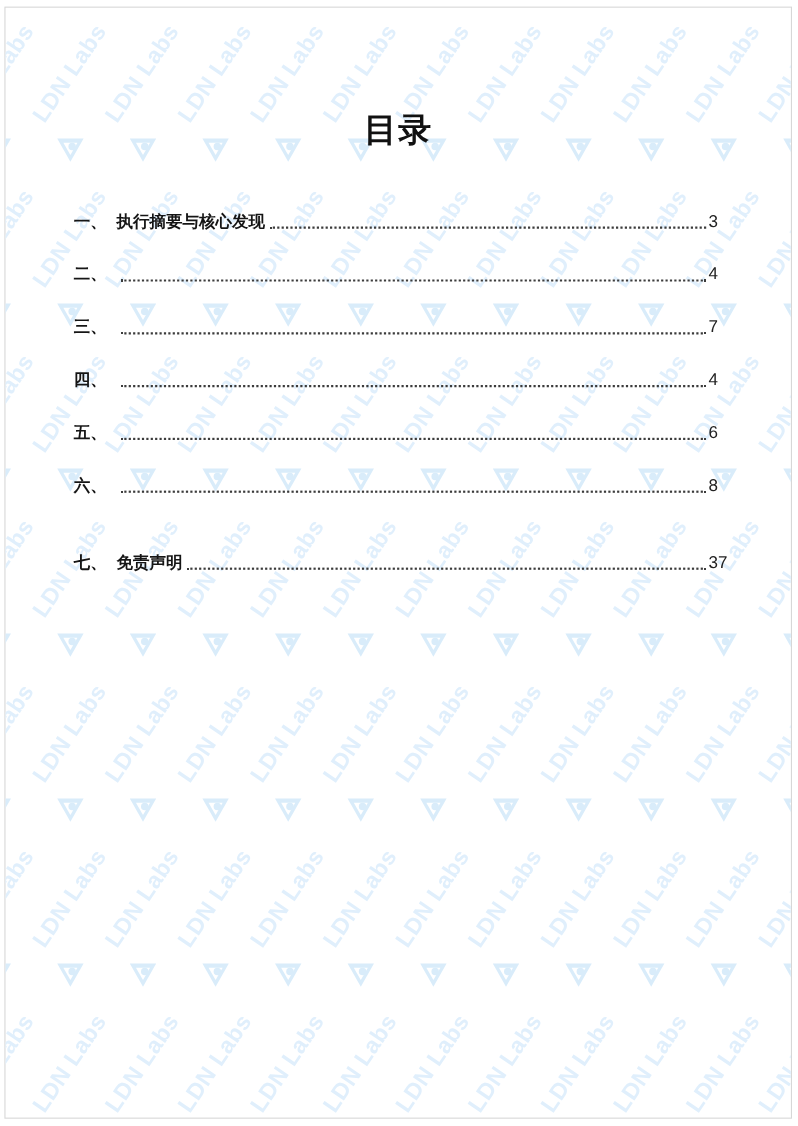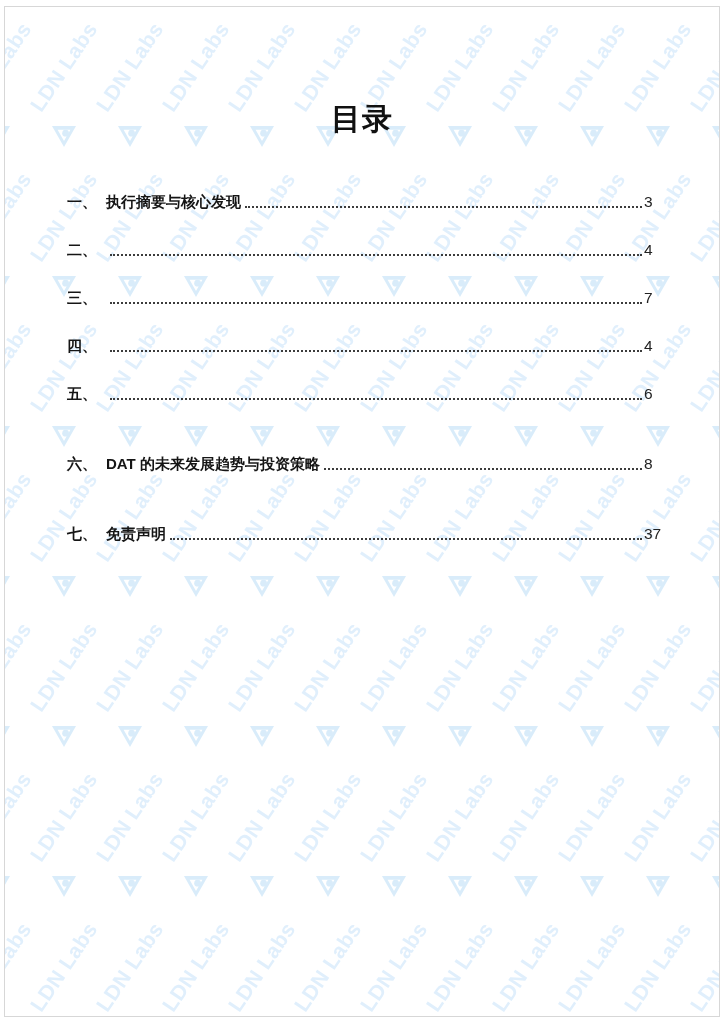--- a/index.html
+++ b/index.html
@@ -735,21 +735,20 @@
       </div>
 
       <div class="toc-entry">
         <span class="toc-num">五、</span>
         <span class="toc-dots"></span>
         <span class="toc-page">6</span>
       </div>
 
       <div class="toc-entry">
         <span class="toc-num">六、</span>
-        <span class="toc-title">DAT 的未来发展趋势与投资策略</span>
         <span class="toc-dots"></span>
         <span class="toc-page">8</span>
       </div>
 
       <div class="toc-entry">
         <span class="toc-num">七、</span>
         <span class="toc-title">免责声明</span>
         <span class="toc-dots"></span>
         <span class="toc-page">37</span>
       </div>

